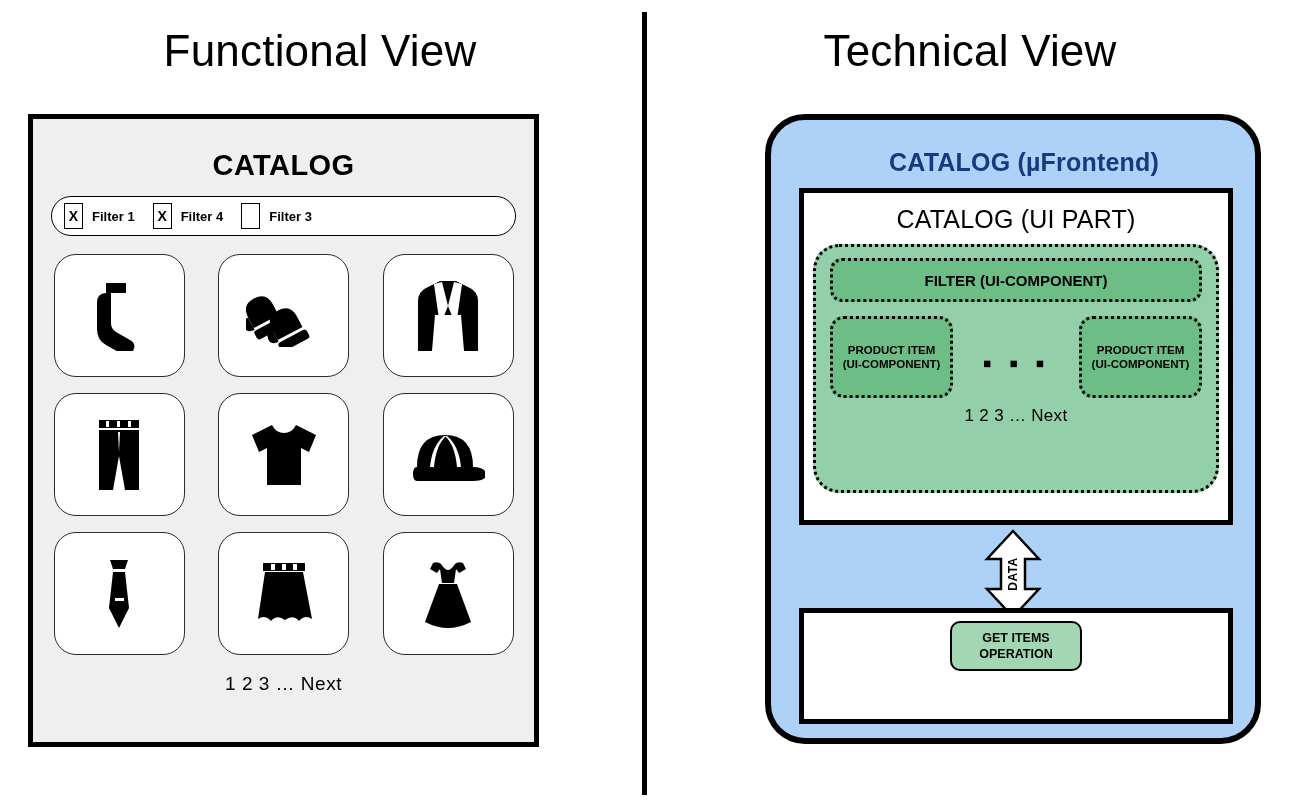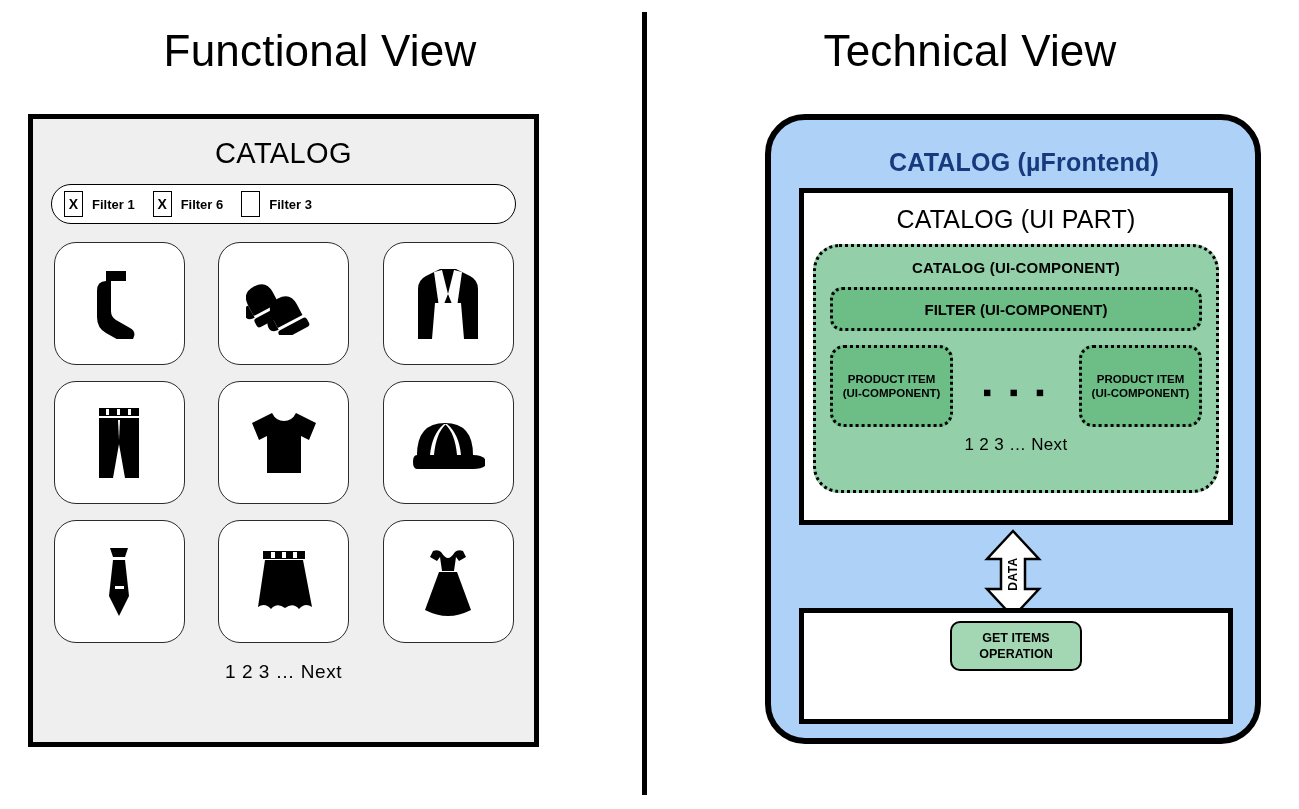--- a/index.html
+++ b/index.html
@@ -45,22 +45,22 @@
     top: 114px;
     width: 511px;
     height: 633px;
     background: #efefef;
     border: 5px solid #000000;
     box-sizing: border-box;
   }
   .catalog-heading {
     text-align: center;
     font-size: 29px;
-    font-weight: 400;
-    margin-top: 18px;
+    font-weight: 700;
+    margin-top: 30px;
     letter-spacing: 0.4px;
   }
 
   
   .filter-bar {
     margin: 14px 18px 0 18px;
     height: 40px;
     background: #ffffff;
     border: 1.6px solid #000000;
     border-radius: 20px;
@@ -304,21 +304,21 @@
 
   <div class="filter-bar">
 
     <div class="filter-item">
       <div class="filter-box">X</div>
       <div class="filter-label">Filter 1</div>
     </div>
 
     <div class="filter-item">
       <div class="filter-box">X</div>
-      <div class="filter-label">Filter 6</div>
+      <div class="filter-label">Filter 4</div>
     </div>
 
     <div class="filter-item">
       <div class="filter-box"></div>
       <div class="filter-label">Filter 3</div>
     </div>
 
   </div>
 
   <div class="product-grid">
@@ -435,21 +435,20 @@
 </div>
 
 <div class="mfe-container">
 
   <div class="mfe-title">CATALOG (µFrontend)</div>
 
   <div class="ui-part">
     <div class="part-heading">CATALOG (UI PART)</div>
 
     <div class="ui-component-catalog">
-      <div class="uic-heading">CATALOG (UI-COMPONENT)</div>
 
       <div class="ui-component-filter">FILTER (UI-COMPONENT)</div>
 
       <div class="product-items-row">
         <div class="ui-component-product">
           <span>PRODUCT ITEM</span>
           <span>(UI-COMPONENT)</span>
         </div>
 
         <div class="ellipsis-dots">▪ ▪ ▪</div>

